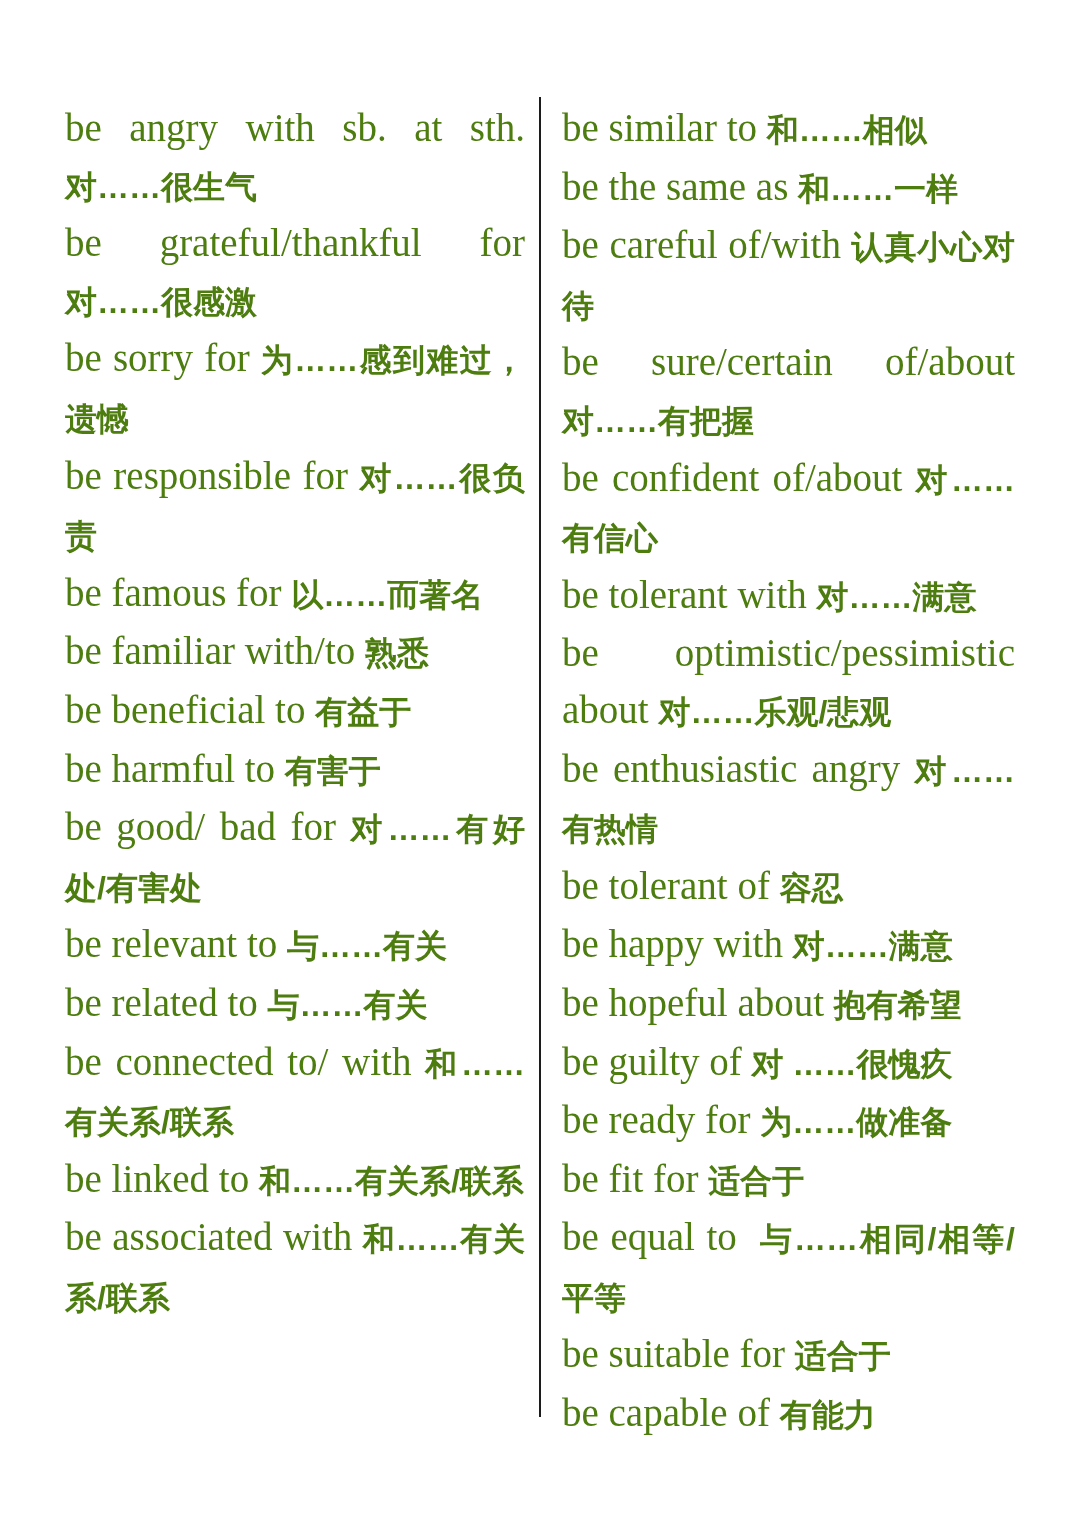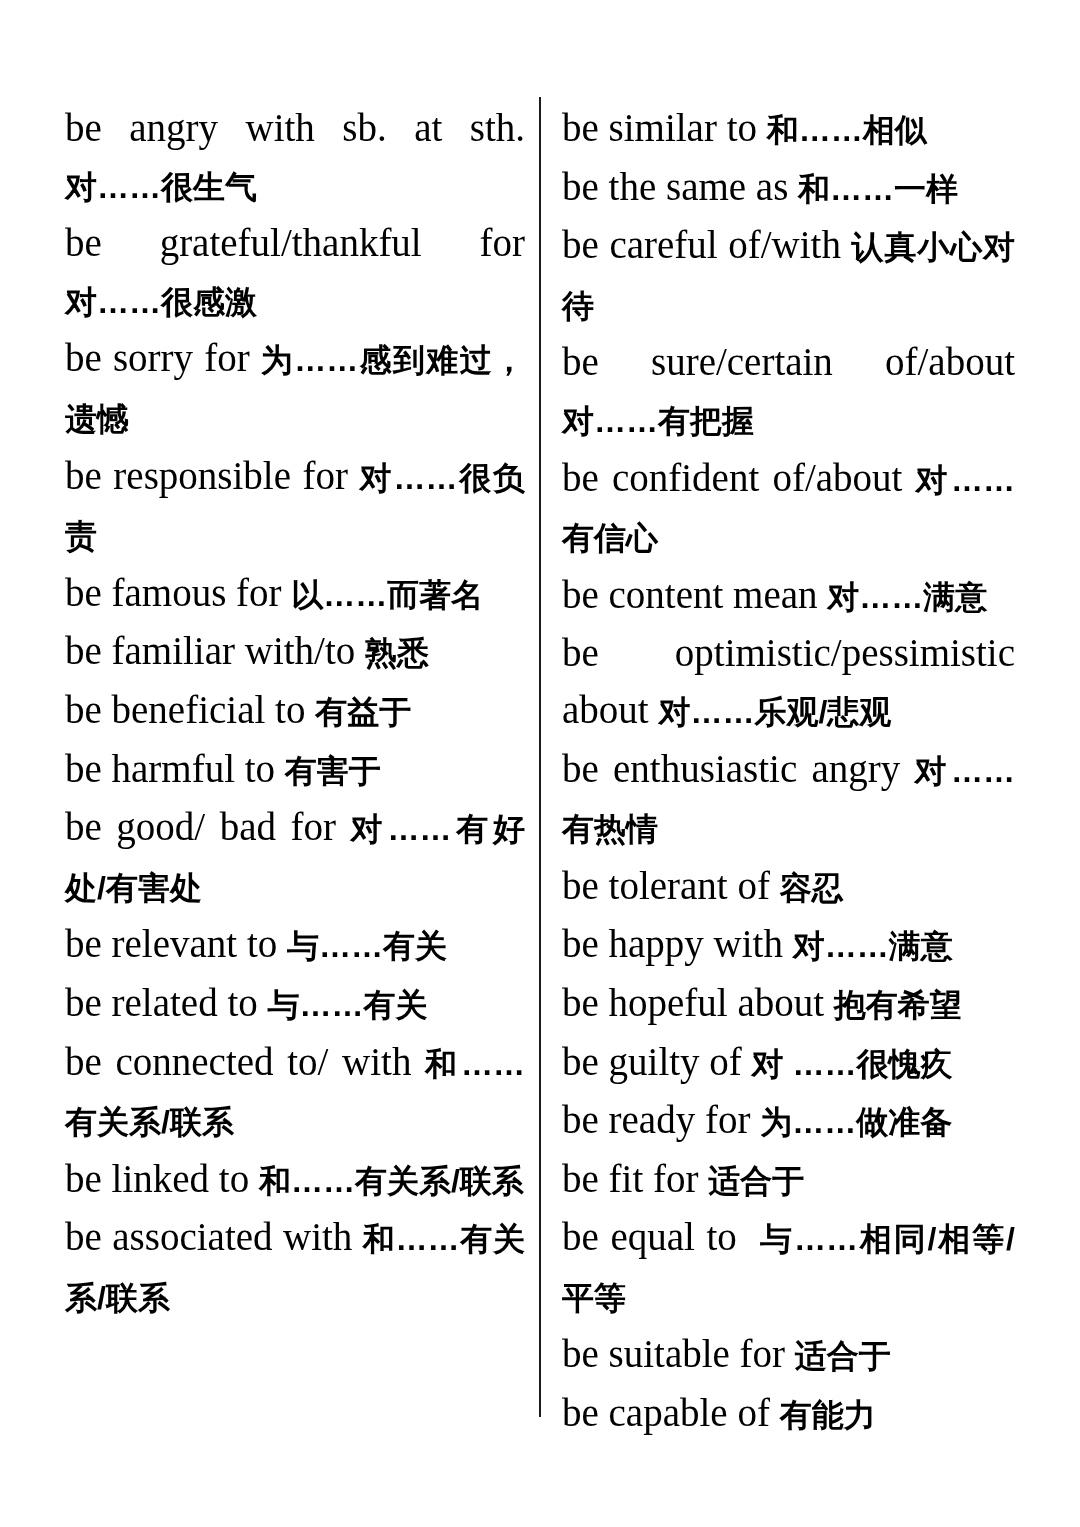--- a/index.html
+++ b/index.html
@@ -37,21 +37,21 @@
   .col-right {
     left: 562px;
     width: 453px;
   }
   p.entry {
     margin: 0;
     padding: 0;
     text-align: justify;
     line-height: 56.6px;
     font-size: 39px;
-    color: #000000;
+    color: #4d7c0f;
     font-family: "Liberation Serif", serif;
     word-break: break-word;
   }
   .en {
     font-family: "Liberation Serif", serif;
     font-weight: 400;
     white-space: pre-wrap;
   }
   .zh {
     font-family: "Liberation Sans", sans-serif;
@@ -80,21 +80,21 @@
       <p class="entry"><span class="en">be connected to/ with </span><span class="zh">和……有关系/联系</span></p>
       <p class="entry"><span class="en">be linked to </span><span class="zh">和……有关系/联系</span></p>
       <p class="entry"><span class="en">be associated with </span><span class="zh">和……有关系/联系</span></p>
     </div>
   <div class="col col-right">
       <p class="entry"><span class="en">be similar to </span><span class="zh">和……相似</span></p>
       <p class="entry"><span class="en">be the same as </span><span class="zh">和……一样</span></p>
       <p class="entry"><span class="en">be careful of/with </span><span class="zh">认真小心对待</span></p>
       <p class="entry"><span class="en">be sure/certain of/about </span><span class="zh">对……有把握</span></p>
       <p class="entry"><span class="en">be confident of/about </span><span class="zh">对……有信心</span></p>
-      <p class="entry"><span class="en">be content mean </span><span class="zh">对……满意</span></p>
+      <p class="entry"><span class="en">be tolerant with </span><span class="zh">对……满意</span></p>
       <p class="entry"><span class="en">be optimistic/pessimistic about </span><span class="zh">对……乐观/悲观</span></p>
       <p class="entry"><span class="en">be enthusiastic angry </span><span class="zh">对……有热情</span></p>
       <p class="entry"><span class="en">be tolerant of </span><span class="zh">容忍</span></p>
       <p class="entry"><span class="en">be happy with </span><span class="zh">对……满意</span></p>
       <p class="entry"><span class="en">be hopeful about </span><span class="zh">抱有希望</span></p>
       <p class="entry"><span class="en">be guilty of </span><span class="zh">对 ……很愧疚</span></p>
       <p class="entry"><span class="en">be ready for </span><span class="zh">为……做准备</span></p>
       <p class="entry"><span class="en">be fit for </span><span class="zh">适合于</span></p>
       <p class="entry"><span class="en">be equal to  </span><span class="zh">与……相同/相等/平等</span></p>
       <p class="entry"><span class="en">be suitable for </span><span class="zh">适合于</span></p>

